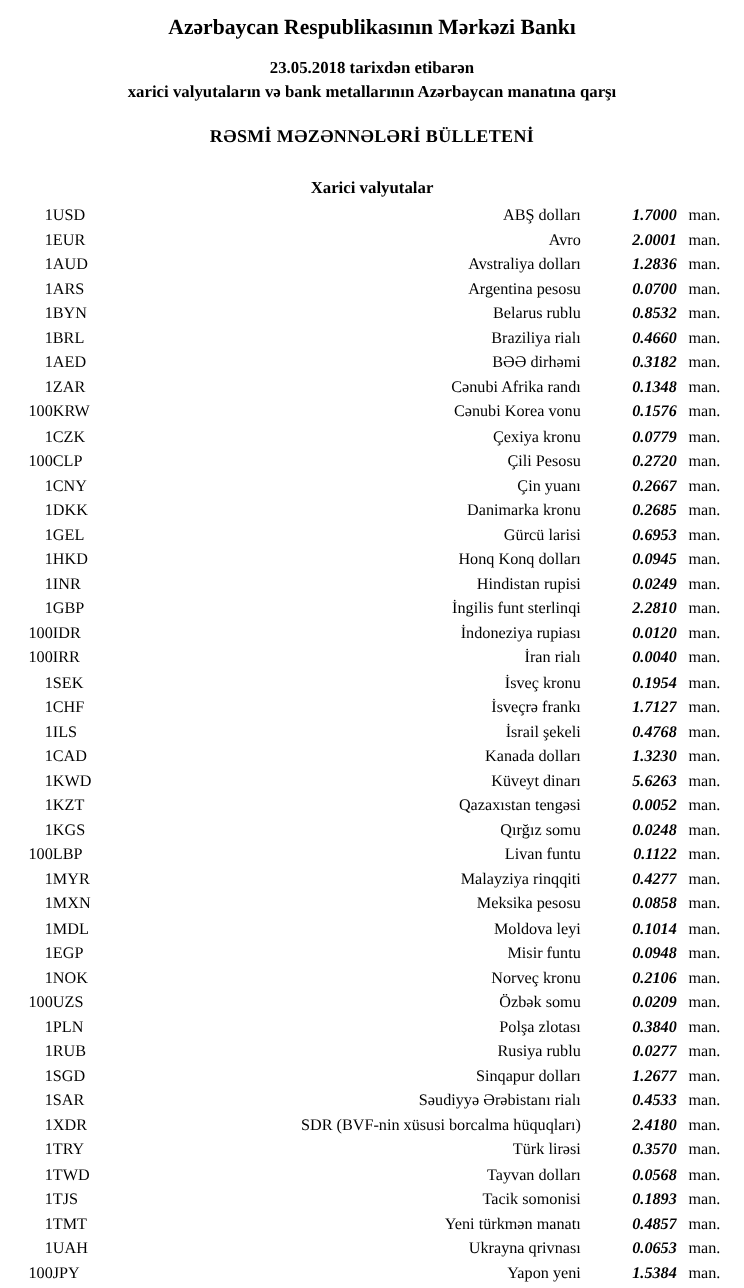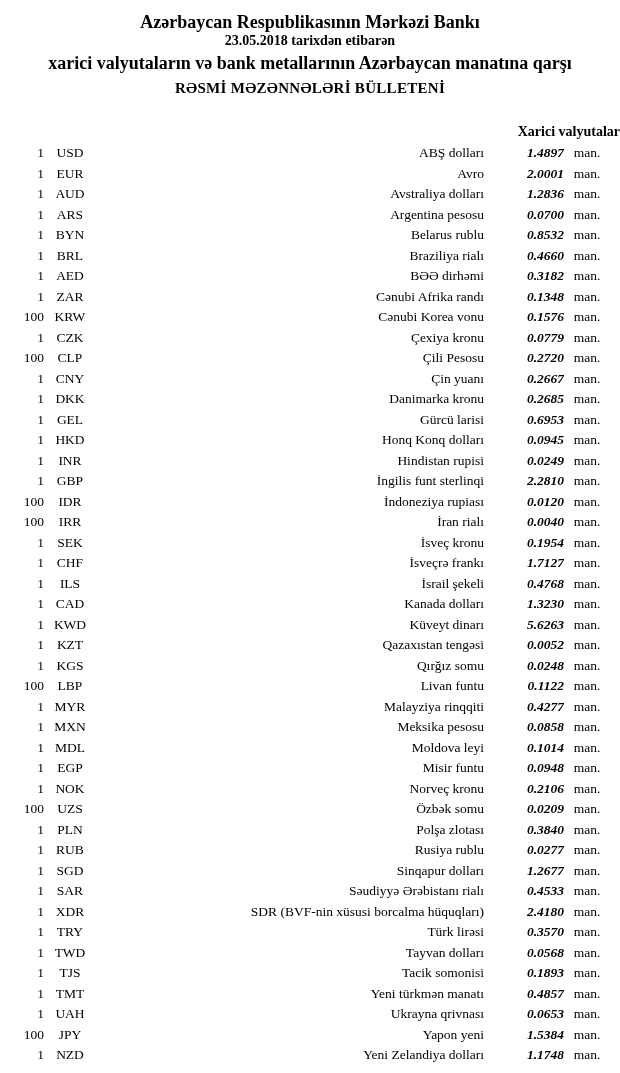--- a/index.html
+++ b/index.html
@@ -19,55 +19,55 @@
   .header { text-align: center; }
   .bank-name {
     font-size: 18px;
     font-weight: bold;
     margin-top: 6px;
     text-align: center;
   }
   .date-line {
     font-size: 14px;
     font-weight: bold;
-    margin-top: 0;
+    margin-top: 17px;
   }
   .subject-line {
-    font-size: 18px;
+    font-size: 14px;
     font-weight: bold;
     margin-top: 4px;
   }
   .bulletin-title {
     font-size: 15px;
     font-weight: bold;
-    margin-top: 6px;
+    margin-top: 20px;
     letter-spacing: 0.3px;
   }
   .section-title {
-    text-align: right;
+    text-align: center;
     font-size: 14px;
     font-weight: bold;
     margin-top: 27px;
     margin-bottom: 3px;
   }
   table.rates {
     border-collapse: collapse;
     width: 600px;
     margin: 0 auto;
     table-layout: fixed;
   }
   table.rates td {
     font-size: 13.5px;
     line-height: 20.5px;
     padding: 0;
     white-space: nowrap;
     overflow: hidden;
   }
   td.qty  { width: 34px; text-align: right; }
-  td.code { width: 52px; text-align: center; }
+  td.code { width: 52px; }
   td.name { text-align: right; padding-left: 12px; }
   td.rate { width: 80px; text-align: right; font-weight: bold; font-style: italic; }
   td.unit { width: 46px; text-align: center; padding-left: 11px; }
 </style>
 </head>
 <body>
 
 <div class="page">
   <div class="header">
     <div class="bank-name">Azərbaycan Respublikasının Mərkəzi Bankı</div>
@@ -77,21 +77,21 @@
   </div>
 
   <div class="section-title">Xarici valyutalar</div>
 
   <table class="rates">
     <tbody>
         <tr>
           <td class="qty">1</td>
           <td class="code">USD</td>
           <td class="name">ABŞ dolları</td>
-          <td class="rate">1.4897</td>
+          <td class="rate">1.7000</td>
           <td class="unit">man.</td>
         </tr>
         <tr>
           <td class="qty">1</td>
           <td class="code">EUR</td>
           <td class="name">Avro</td>
           <td class="rate">2.0001</td>
           <td class="unit">man.</td>
         </tr>
         <tr>

